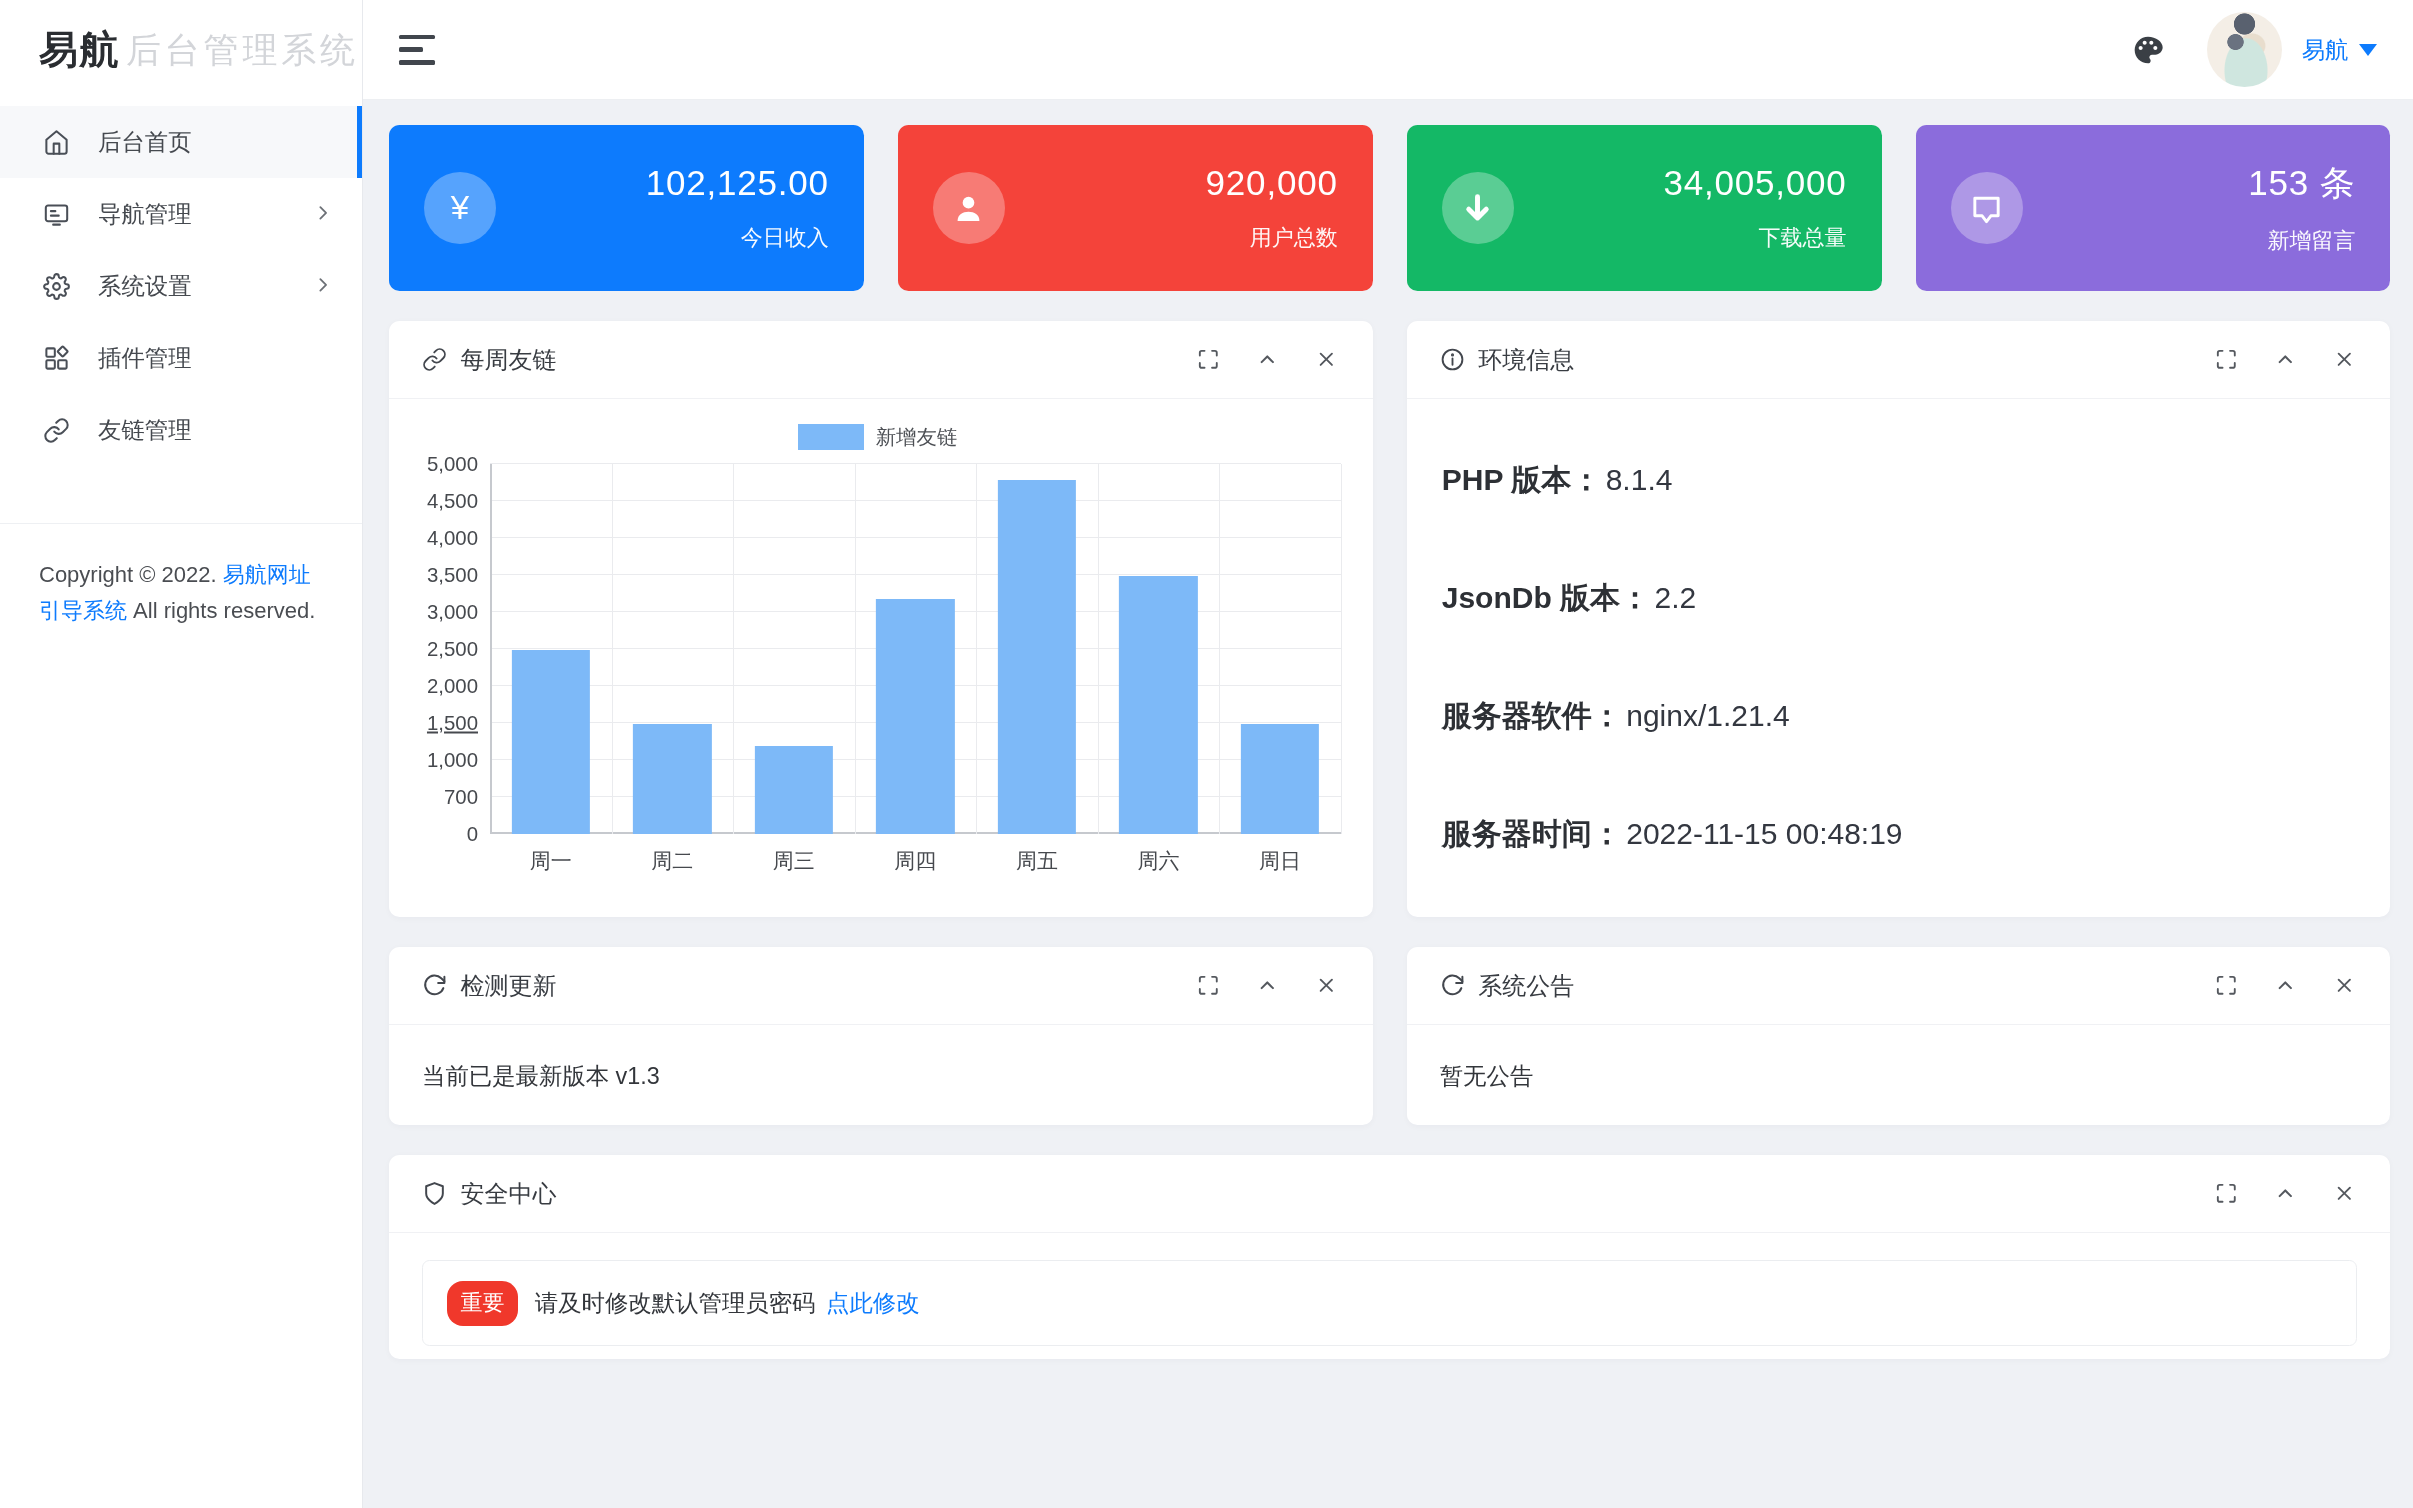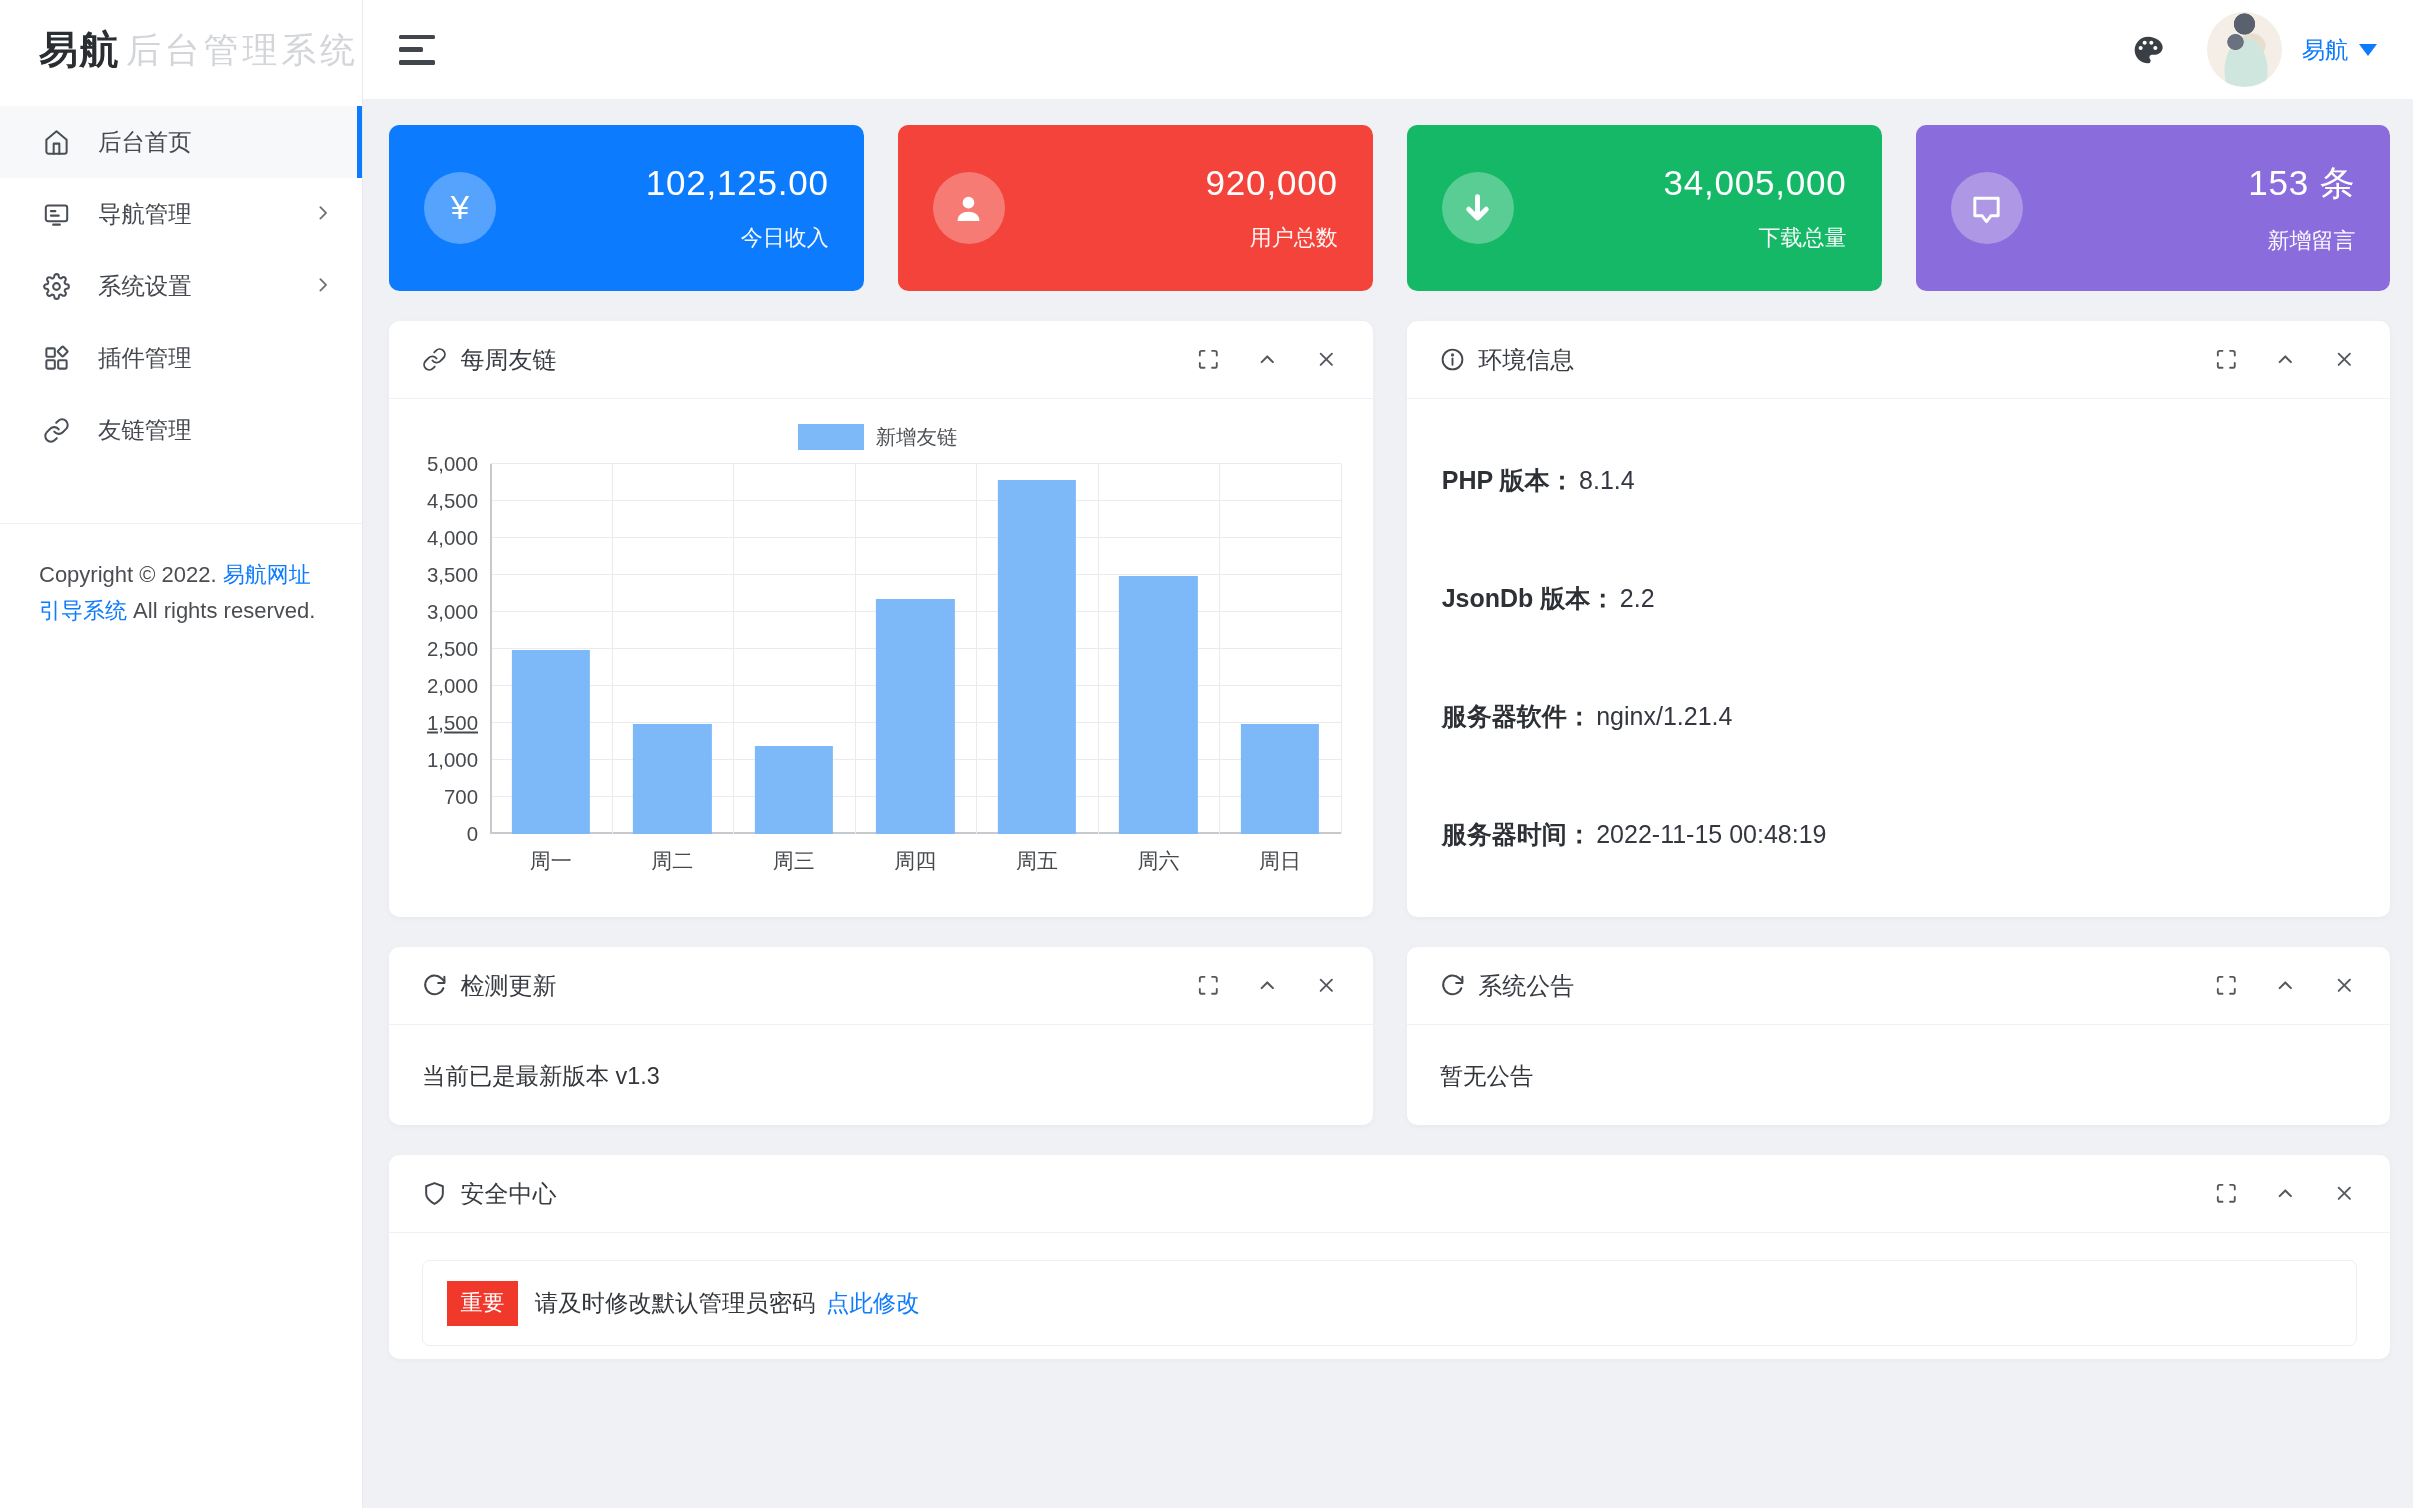--- a/index.html
+++ b/index.html
@@ -81,30 +81,30 @@
   .gridline-h { position:absolute; left:0; right:0; height:0.8px; background:#eaebee; }
   .gridline-h.axis { background:#c6c9ce; height:1.5px; }
   .gridline-v { position:absolute; top:0; bottom:0; width:0.8px; background:#eaebee; }
   .gridline-v.axis { background:#c6c9ce; width:1.5px; }
   .bar { position:absolute; bottom:0; width:9.2%; transform:translateX(-50%); }
   .xlabels { display:flex; margin-left:75px; height:54px; align-items:center; }
   .xtick { flex:1; text-align:center; font-size:21px; color:#46494e; }
 
   
   .env-body { height:517px; display:flex; flex-direction:column; justify-content:space-around; padding:22.6px 35px; }
-  .env-row { font-size:25px; color:#303338; }
+  .env-row { font-size:30px; color:#303338; }
   .env-label { font-weight:700; color:#2d3035; }
   .env-value { color:#333740; margin-left:4.5px; }
 
   .plain-body { padding:35px 33px; font-size:23.4px; color:#33363b; }
 
   
   .security-body { padding:27px 33px; }
   .alert-box { border:0.8px solid #ebedf0; border-radius:7.5px; padding:19.6px 24px; display:flex; align-items:center; }
-  .badge-important { background:#f0382b; color:#fff; font-size:22px; padding:7.5px 13.6px; border-radius:0; flex:none; }
+  .badge-important { background:#f0382b; color:#fff; font-size:22px; padding:7.5px 13.6px; border-radius:16px; flex:none; }
   .alert-text { font-size:23.4px; color:#33363b; margin-left:16.6px; }
   .alert-link { font-size:23.4px; color:#0d7bfd; margin-left:10.6px; text-decoration:none; cursor:pointer; }
 </style>
 </head>
 <body>
 
 <div class="page">
 
   <aside class="sidebar">
     <div class="logo">

